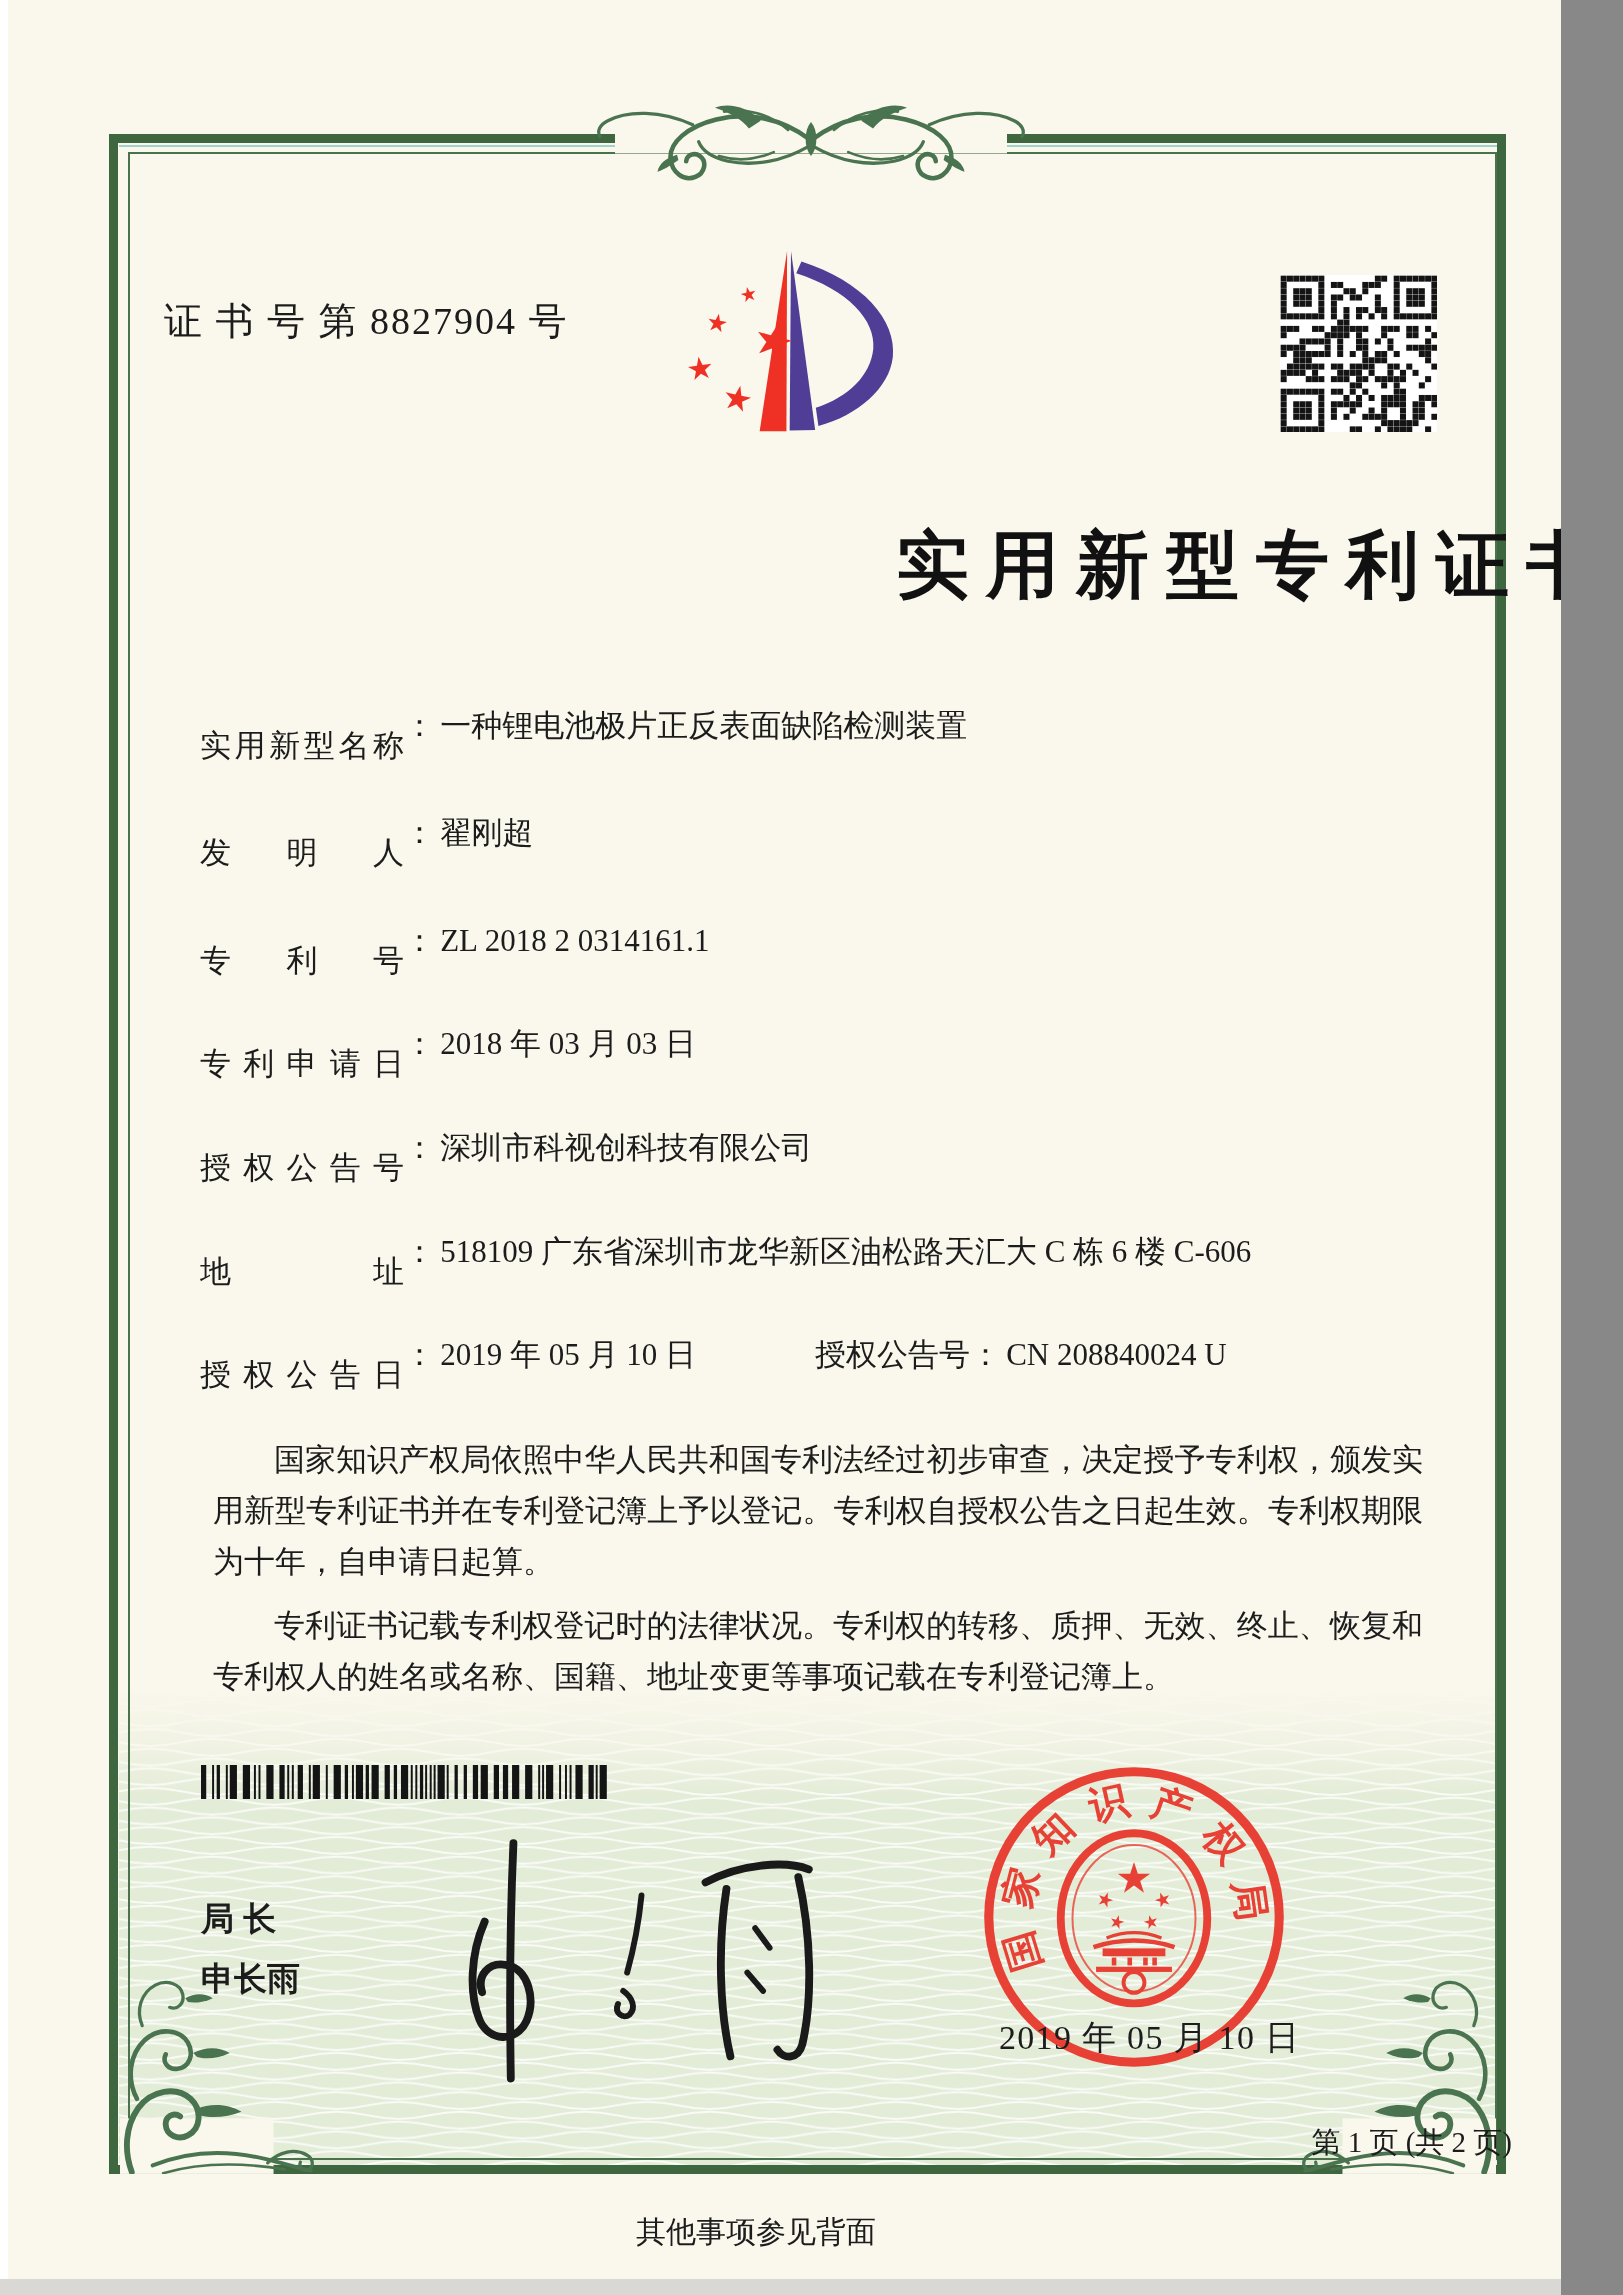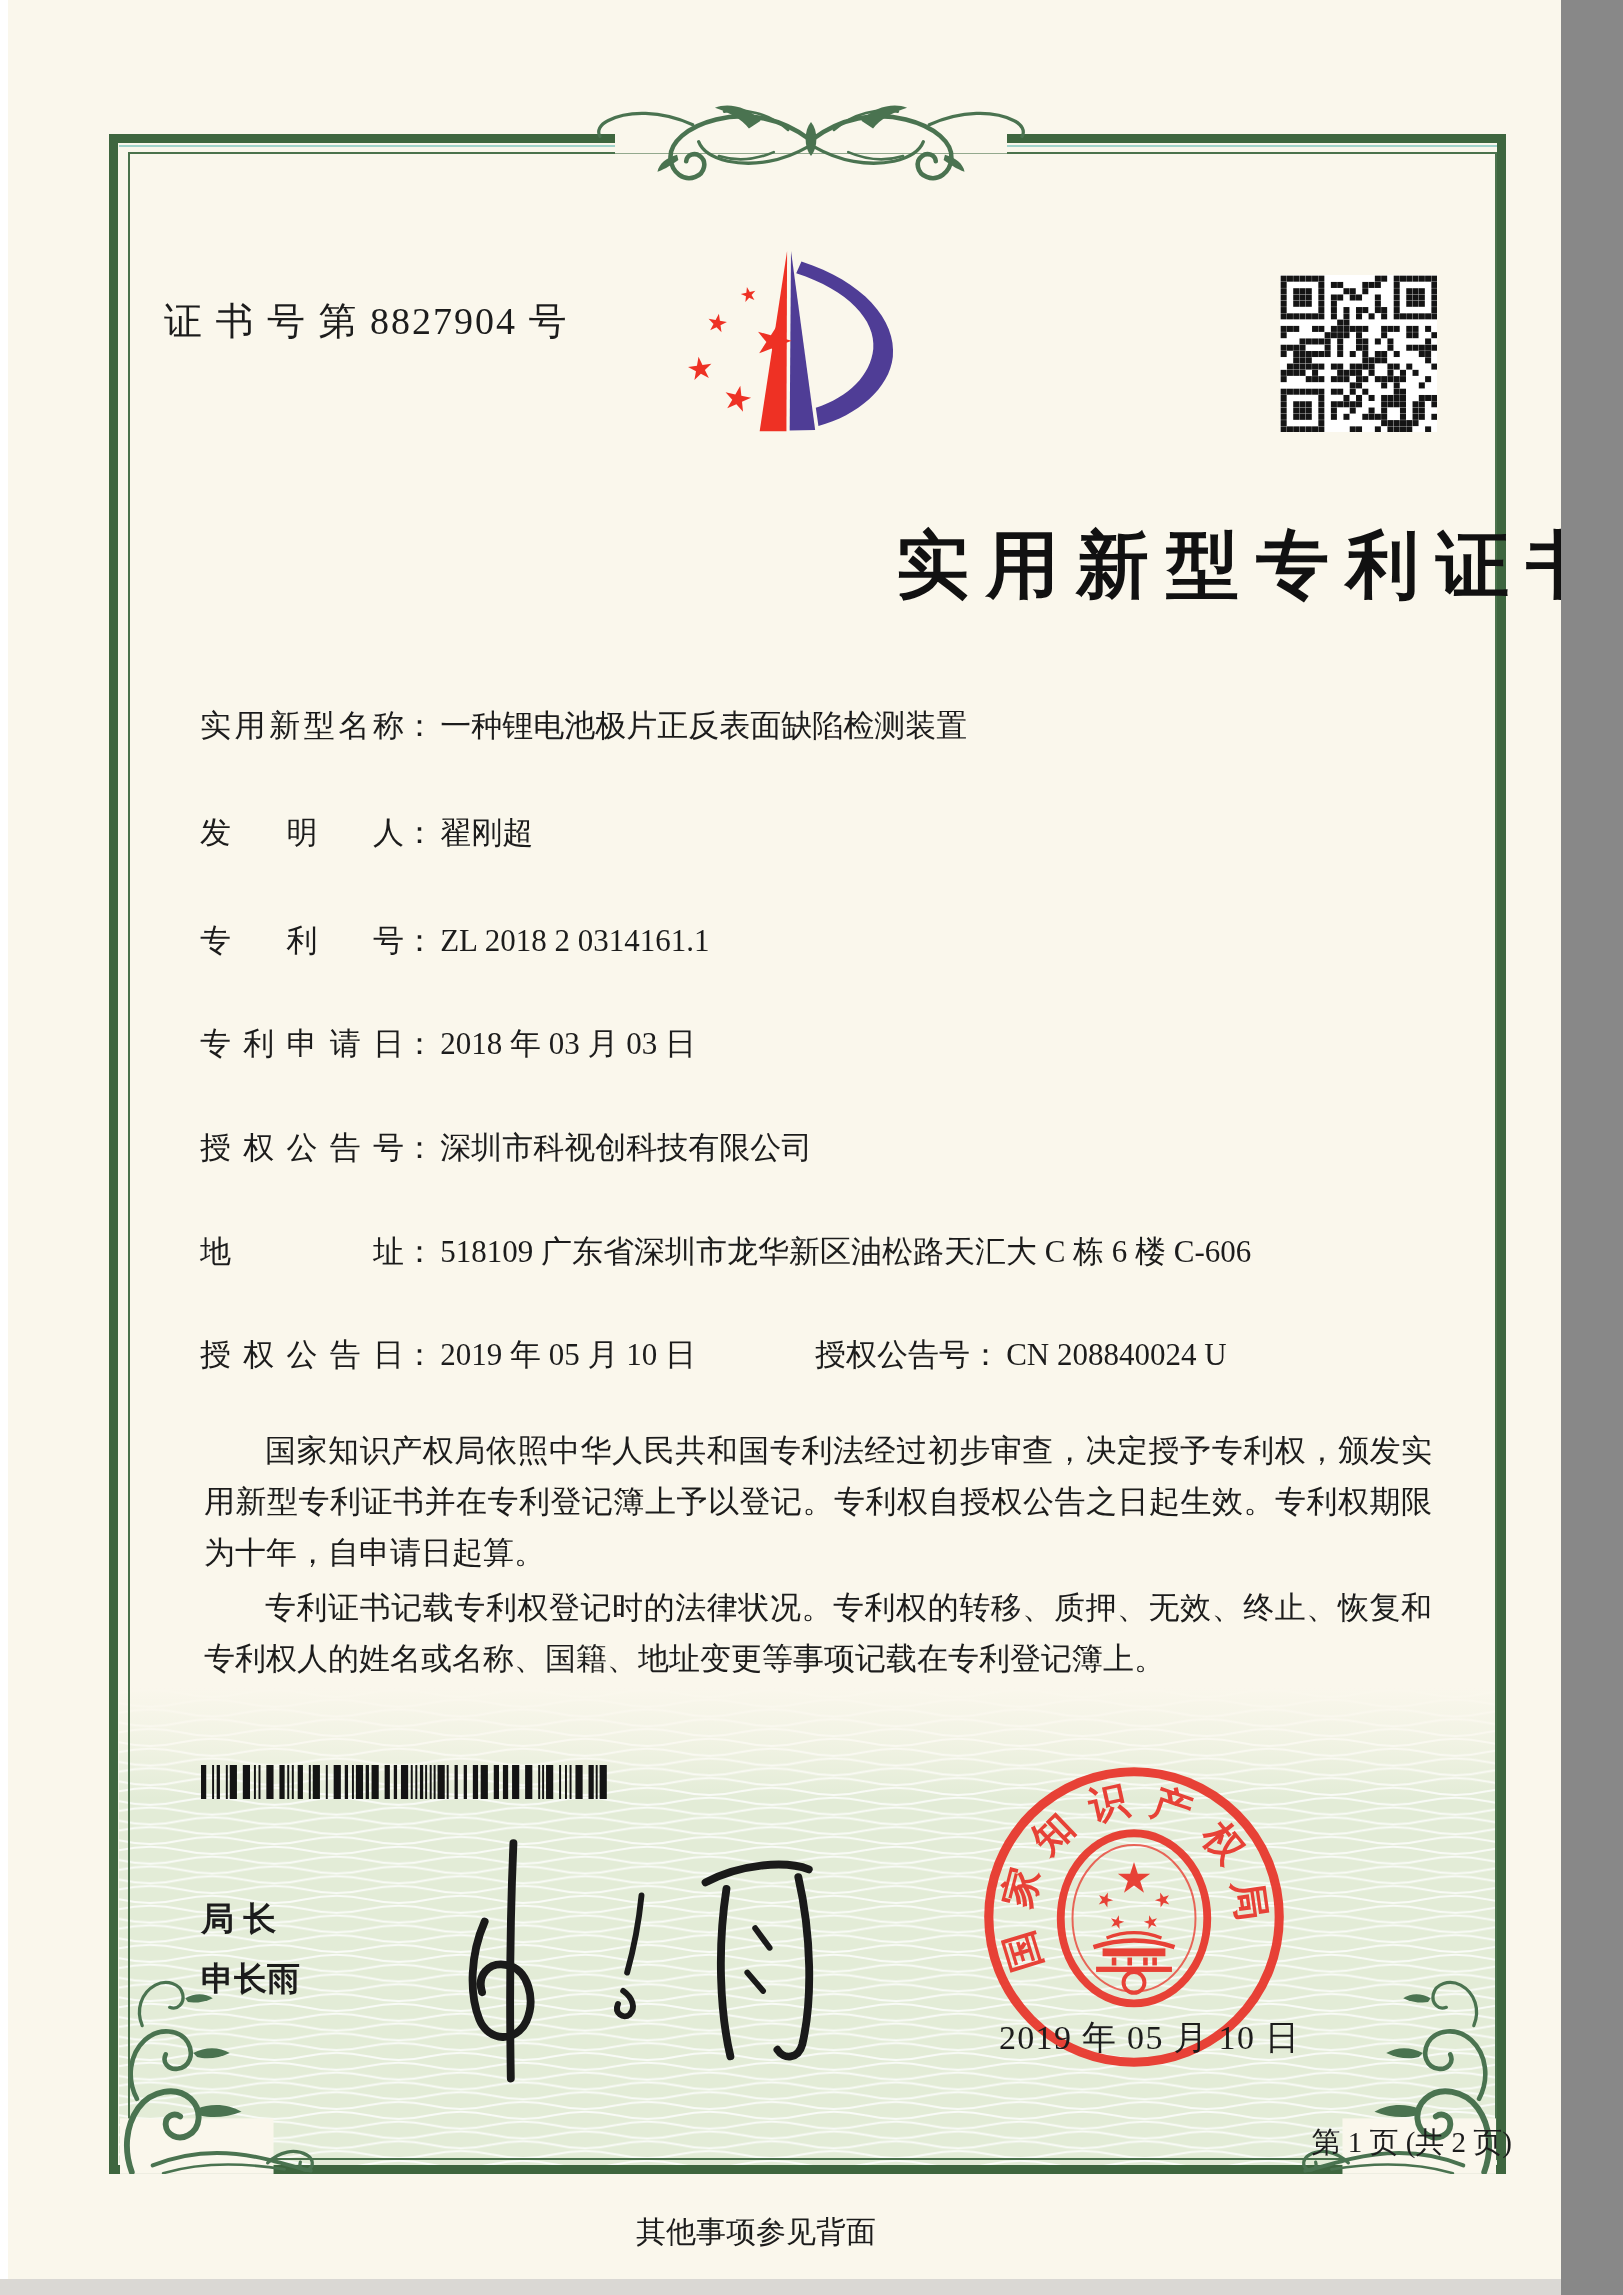--- a/index.html
+++ b/index.html
@@ -29,26 +29,26 @@
   
   .wave-zone{position:absolute;left:119px;top:1688px;width:1378px;height:477px;z-index:1;}
   .wave-zone svg{display:block;width:100%;height:100%;}
   .wave-fade{position:absolute;left:0;top:0;width:100%;height:111px;
     background:linear-gradient(180deg,var(--paper) 0%,rgba(250,247,236,.65) 45%,rgba(250,247,236,0) 100%);}
   
   .cert-no{position:absolute;left:164px;top:296px;font-size:38px;letter-spacing:2px;z-index:10;}
   .title{position:absolute;left:0;top:517px;width:1616px;text-align:right;
     font-size:73px;font-weight:bold;letter-spacing:17px;color:#111;z-index:10;}
   .row{position:absolute;left:200px;font-size:31px;z-index:10;white-space:nowrap;}
-  .lbl{display:inline-block;width:204px;text-align:justify;text-align-last:justify;vertical-align:top;}
+  .lbl{display:inline-block;width:204px;text-align:justify;text-align-last:justify;vertical-align:top;margin-top:20px;}
   .colon{display:inline-block;margin-right:5.2px;}
   .grant2{position:absolute;left:615px;top:0;white-space:nowrap;}
   .paras{position:absolute;left:200px;top:1421px;width:1236px;font-size:31px;
     line-height:51px;text-align:justify;z-index:10;}
-  .paras p{margin:4px;text-indent:61px;}
+  .paras p{margin:13px;text-indent:61px;}
   .signer-title{position:absolute;left:201px;top:1897px;font-size:33px;font-weight:600;
     font-family:"Liberation Sans","DejaVu Sans",sans-serif;z-index:10;}
   .signer-name{position:absolute;left:201px;top:1957px;font-size:33px;font-weight:600;
     font-family:"Liberation Sans","DejaVu Sans",sans-serif;z-index:10;}
   .seal-date{position:absolute;left:999px;top:2015px;font-size:34px;z-index:12;letter-spacing:1.3px;}
   .page-info{position:absolute;left:0;top:2123px;width:1512px;text-align:right;font-size:29px;z-index:10;}
   .back-note{position:absolute;left:0;top:2212px;width:1512px;text-align:center;font-size:30px;z-index:10;}
   
   .logo{position:absolute;left:680px;top:247px;width:222px;height:196px;z-index:10;}
   .qr{position:absolute;left:1280px;top:275px;width:157px;height:157px;background:#fff;z-index:10;}

